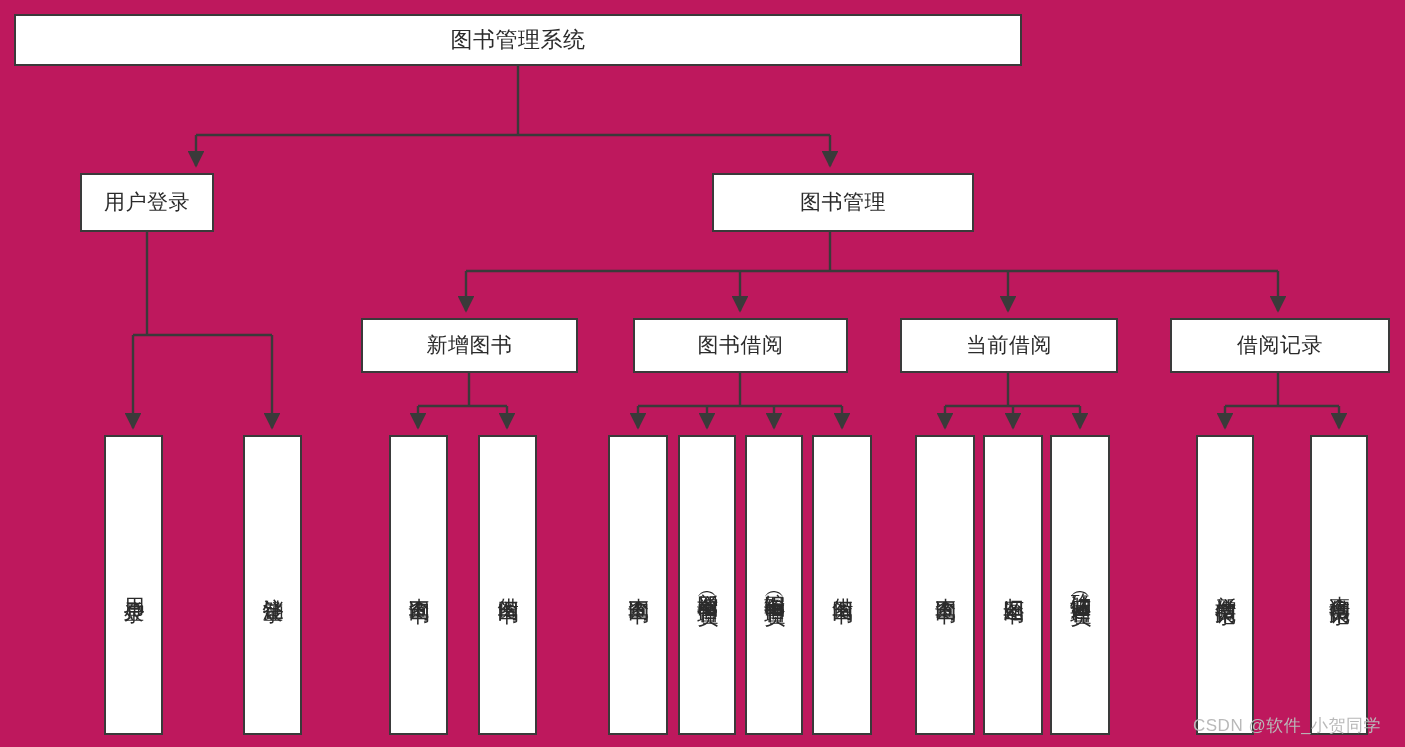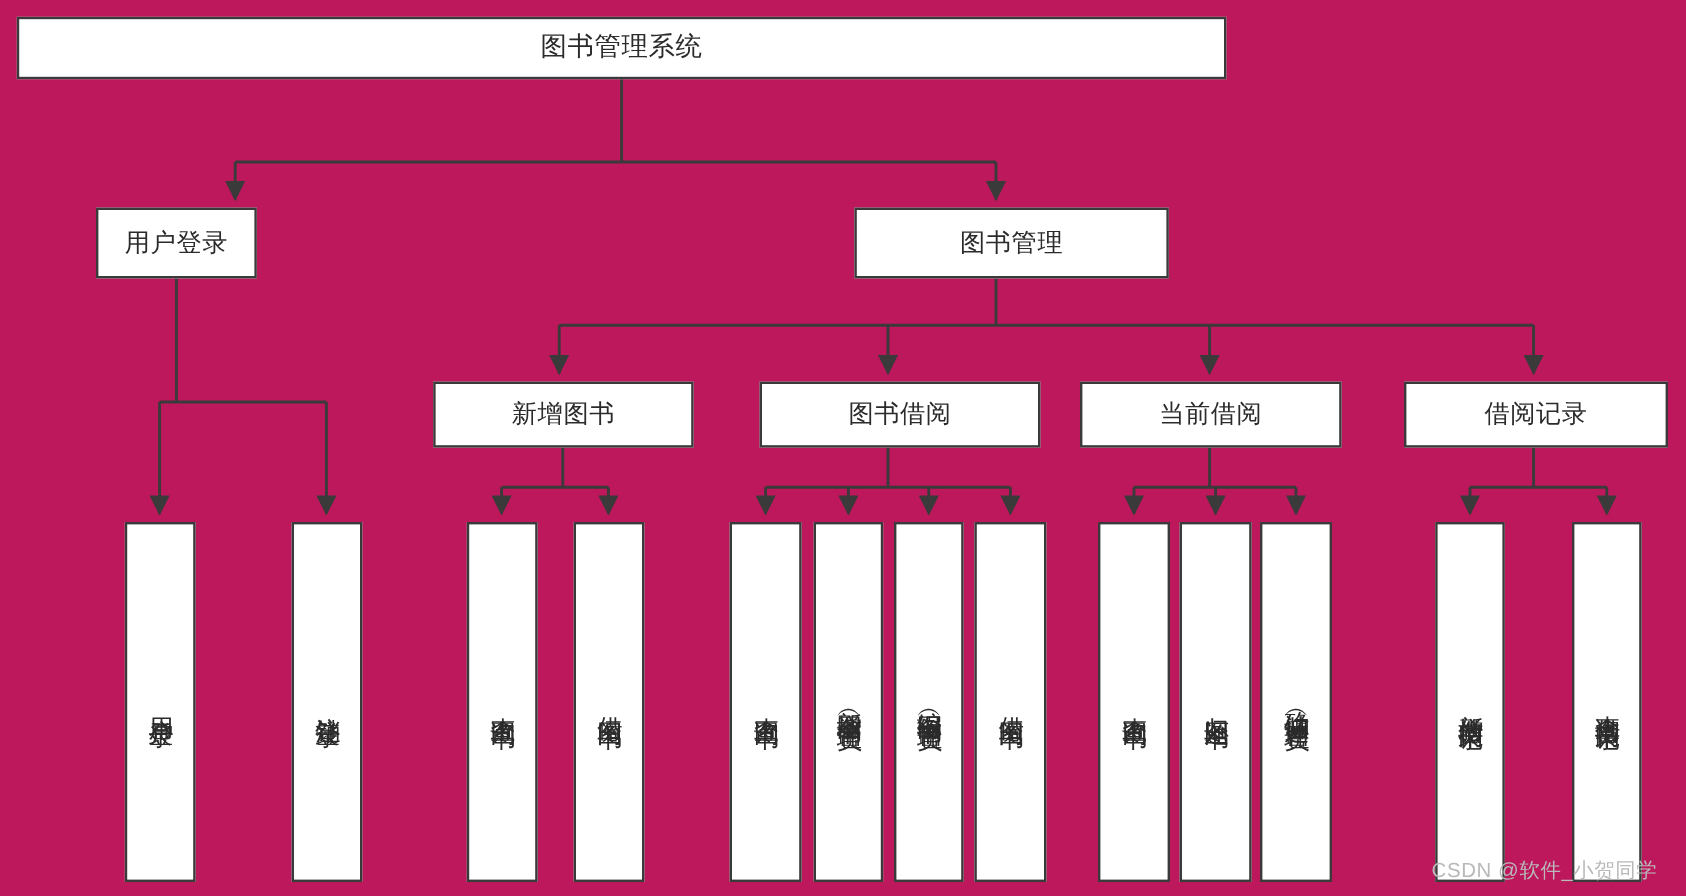--- a/index.html
+++ b/index.html
@@ -130,21 +130,21 @@
   <div class="node h" style="left:80px; top:173px; width:134px; height:59px;">
     <span class="label">用户登录</span>
   </div>
   <div class="node h" style="left:712px; top:173px; width:262px; height:59px;">
     <span class="label">图书管理</span>
   </div>
 
   <div class="node h" style="left:361px; top:318px; width:217px; height:55px;">
     <span class="label">新增图书</span>
   </div>
-  <div class="node h" style="left:633px; top:318px; width:234px; height:55px;">
+  <div class="node h" style="left:633px; top:318px; width:215px; height:55px;">
     <span class="label">图书借阅</span>
   </div>
   <div class="node h" style="left:900px; top:318px; width:218px; height:55px;">
     <span class="label">当前借阅</span>
   </div>
   <div class="node h" style="left:1170px; top:318px; width:220px; height:55px;">
     <span class="label">借阅记录</span>
   </div>
 
   <div class="node v" style="left:104px; top:435px; width:59px; height:300px;">

